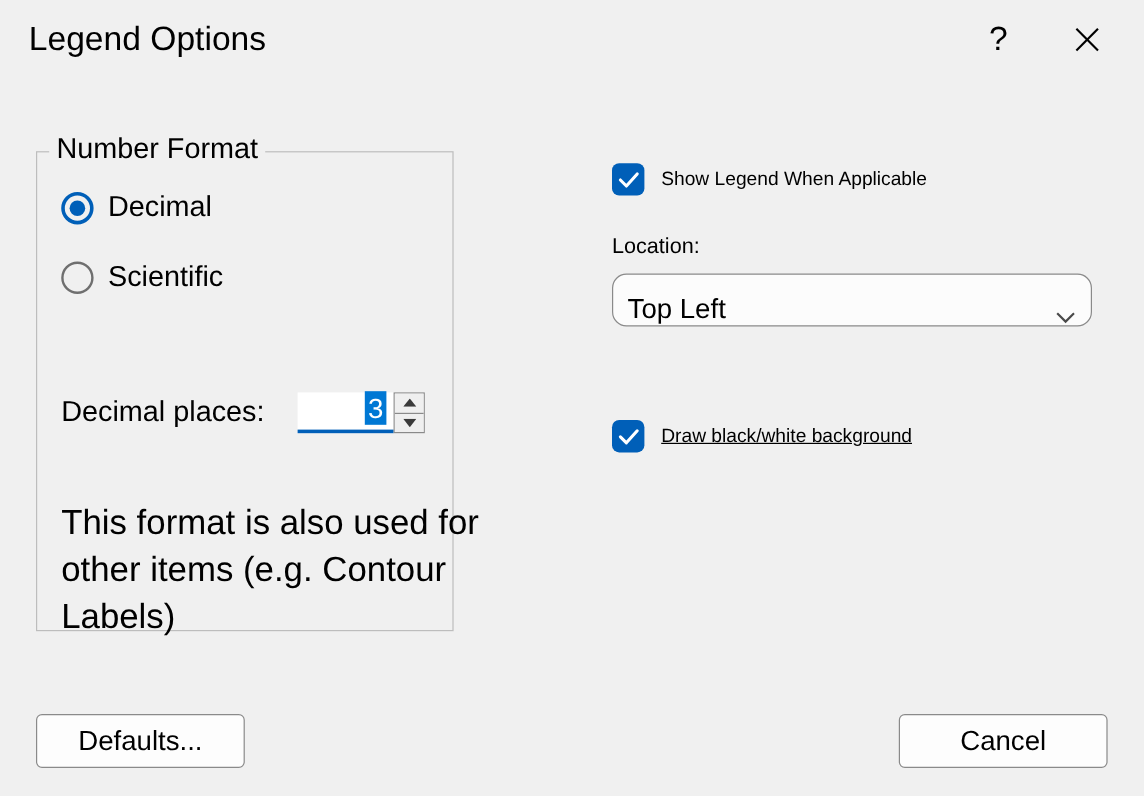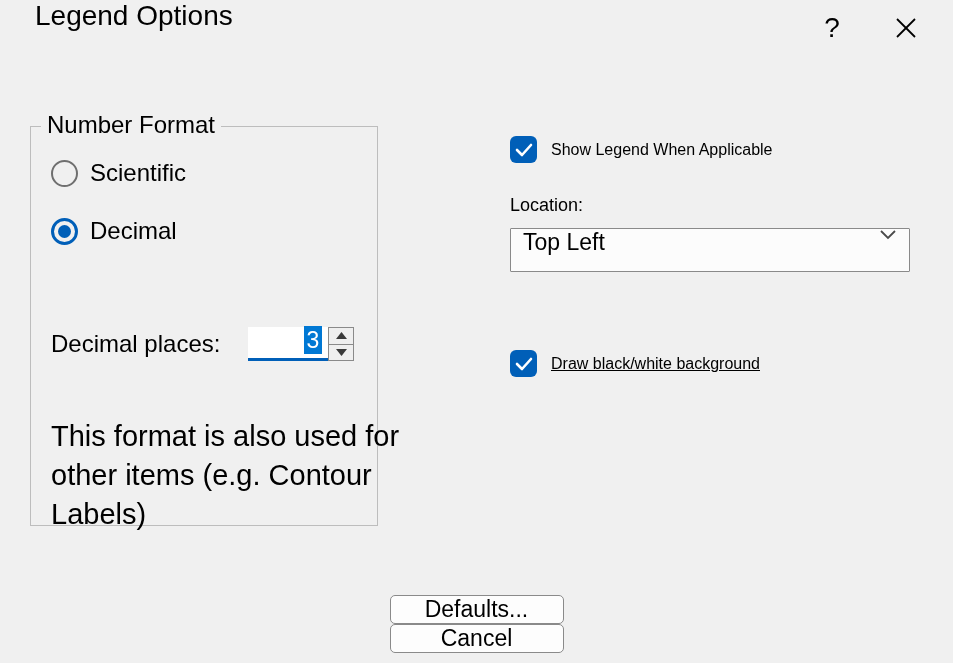--- a/index.html
+++ b/index.html
@@ -7,22 +7,23 @@
     margin: 0; padding: 0;
     width: 953px; height: 663px;
     background: #f0f0f0;
     font-family: "Segoe UI", Arial, sans-serif;
     font-size: 23px;
     color: #000;
     overflow: hidden;
   }
   .titlebar {
     display: flex;
+    align-items: center;
     height: 66px;
-    padding: 0 10px 0 35px;
+    padding: 0 10px 0 24px;
   }
   .titlebar .title {
     flex: 1;
     font-size: 28px;
   }
   .titlebar .tbtn {
     width: 74px;
     height: 56px;
     display: flex;
     align-items: center;
@@ -170,43 +171,41 @@
 
   .loc-label {
     margin-top: 32px;
     font-size: 18px;
   }
   .combo {
     margin-top: 12px;
     width: 400px;
     height: 44px;
     border: 1.5px solid #8a8a8a;
-    border-radius: 1px;
+    border-radius: 12px;
     background: #fcfcfc;
     display: flex;
-    align-items: flex-start;
+    align-items: flex-end;
     padding: 0 12px;
     justify-content: space-between;
   }
   .combo .val { font-size: 23px; }
 
   .cb-row2 {
     margin-top: 78px;
     text-decoration: underline;
   }
 
   .footer {
     position: absolute;
     left: 0; right: 0;
     bottom: 20px;
     height: 48px;
     padding: 0 30px;
     display: flex;
-    align-items: center;
-    flex-direction: column;
   }
   .btn {
     height: 45px;
     min-width: 174px;
     border: 1.5px solid #8a8a8a;
     border-radius: 5px;
     background: #fdfdfd;
     display: flex;
     align-items: center;
     justify-content: center;
@@ -235,29 +234,29 @@
     </svg>
   </div>
 </div>
 
 <div class="body">
 
   <div class="fieldset">
     <div class="legend">Number Format</div>
 
     <div class="radio-group">
-      <div class="radio">
-        <div class="radio-circle"></div>
-        <div class="radio-label">Scientific</div>
-      </div>
       <div class="radio selected">
         <div class="radio-circle">
             <div class="radio-dot"></div>
           </div>
         <div class="radio-label">Decimal</div>
+      </div>
+      <div class="radio">
+        <div class="radio-circle"></div>
+        <div class="radio-label">Scientific</div>
       </div>
     </div>
 
     <div class="decimal-row">
       <div class="lbl">Decimal places:</div>
       <div class="spinner">
         <div class="spinner-input sel">
           <span class="selected-text">3</span>
         </div>
         <div class="spinbtns">

